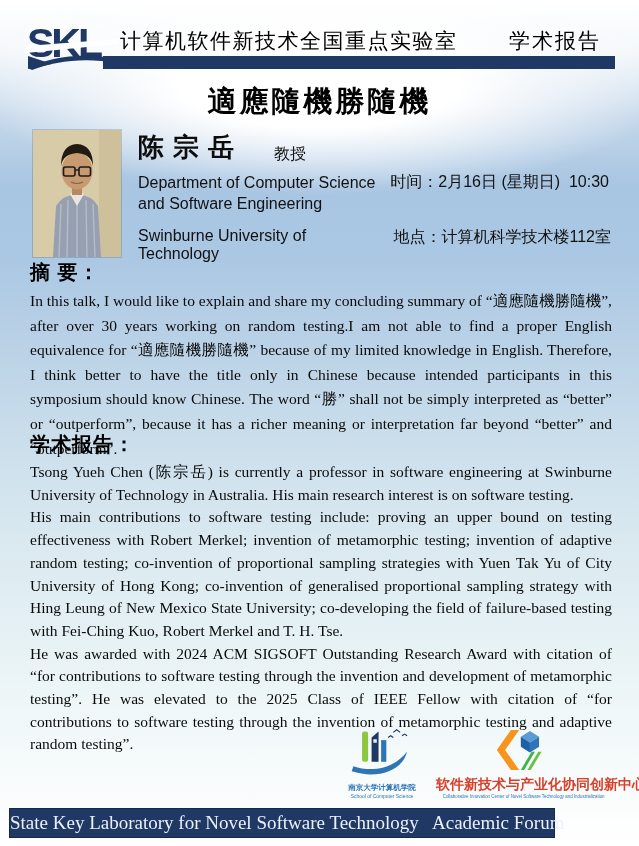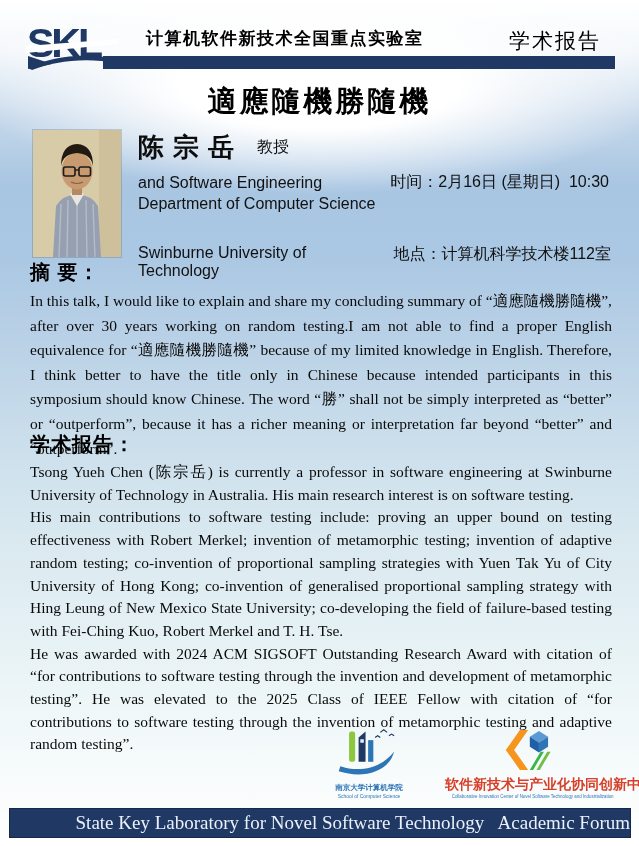--- a/index.html
+++ b/index.html
@@ -6,62 +6,62 @@
   html,body { background:#888; }
   .page {
     position:relative; width:639px; height:846px; margin:0 auto; overflow:hidden;
     font-family:"Liberation Sans", sans-serif;
     background:
       radial-gradient(ellipse 55% 13% at 50% 10%, #ffffff 0%, #ffffff 40%, rgba(255,255,255,0) 100%),
       linear-gradient(180deg,#ffffff 0%,#f4f8fb 6%,#c4d7ea 14%,#a8c5e2 22%,#aac7e3 30%,#bcd3e7 42%,#cde0ec 54%,#dae9f0 64%,#e4f0f4 74%,#eff7f8 84%,#f9fcfc 93%,#ffffff 100%);
   }
   
   .skl-logo { position:absolute; left:26px; top:20px; width:92px; height:50px; }
-  .lab-name { position:absolute; left:146px; top:27px; font-size:17px; font-weight:bold; color:#000; letter-spacing:1.5px; white-space:pre; }
+  .lab-name { position:absolute; left:120px; top:27px; font-size:21px; font-weight:normal; color:#000; letter-spacing:1.5px; white-space:pre; }
   .badge    { position:absolute; right:38px; top:27px; font-size:21px; font-weight:normal; color:#000; letter-spacing:2px; }
   .head-bar { position:absolute; left:103px; top:56px; width:512px; height:13px; background:#1f3864; }
   
   .main-title { position:absolute; top:82px; left:0; width:100%; text-align:center; font-size:29px; font-weight:bold; color:#000; letter-spacing:3px; }
   
   .speaker { position:absolute; left:33px; top:130px; right:28px; display:flex; }
   .photo { width:88px; height:127px; flex:0 0 88px; box-shadow:0 0 0 1px rgba(0,0,0,.15); }
   .spk-info { flex:1; margin-left:17px; }
-  .spk-name-row { display:flex; align-items:center; }
+  .spk-name-row { display:flex; align-items:flex-end;gap:17px; }
   .spk-name { font-family:"DejaVu Serif","Liberation Serif",serif; font-size:26px; font-weight:600; letter-spacing:9px; color:#0d0d0d; }
   .spk-rank { font-size:16px; color:#111; margin-left:14px; }
   .spk-mid { display:flex; justify-content:space-between; margin-top:7px; }
   .dept { font-size:16px; line-height:21px; color:#111; }
   .time { font-size:16px; color:#111; white-space:pre; margin-right:2px; }
-  .spk-bottom { display:flex; margin-top:30px; }
+  .spk-bottom { display:flex; margin-top:13px; }
   .univ { font-size:16px; color:#111; }
   .loc  { font-size:16px; color:#111; margin-left:13px; white-space:pre; }
   
   .section { position:absolute; left:30px; right:27px; }
   .sec-abstract { top:259px; }
   .sec-bio { top:431px; }
   .sec-head { font-size:20px; font-weight:bold; color:#000; letter-spacing:1px; white-space:pre; }
   .body-text { font-family:"Liberation Serif",serif; font-size:15.5px; color:#0a0a0a; text-align:justify; }
   .sec-abstract .body-text { line-height:24.6px; margin-top:3px; }
   .sec-bio .body-text { line-height:22.7px; }
   .sec-bio .sec-head { margin-bottom:3px; }
   
-  .logo-row { position:absolute; right:26px; top:726px; display:flex; align-items:center; gap:22px; }
+  .logo-row { position:absolute; right:35px; top:726px; display:flex; align-items:center; }
   .logo-block { text-align:center; }
   .logo-nju  { width:108px; }
   .logo-cic  { width:168px; }
   .logo-nju svg { width:78px; height:56px; display:block; margin:0 auto; }
   .logo-cic svg { width:58px; height:48px; display:block; margin:0 auto; }
   .cap-zh-nju { font-size:7.5px; font-weight:bold; color:#2e75b6; margin-top:1px; white-space:nowrap; }
   .cap-en-nju { font-size:5.5px; color:#2e75b6; white-space:nowrap; transform:scale(.9); }
   .cap-zh-cic { font-size:14px; font-weight:bold; color:#d7402a; margin-top:2px; white-space:nowrap; }
   .cap-en-cic { font-size:4.8px; color:#2e75b6; white-space:nowrap; transform:scale(.92); }
   
   .footer-bar {
-    position:absolute; left:10px; top:809px; width:620px; height:28px;
-    background:#1f3864; color:#eaf1fa; text-align:right; line-height:28px;
+    position:absolute; left:10px; top:809px; width:544px; height:28px;
+    background:#1f3864; color:#eaf1fa; text-align:left; line-height:28px;
     font-family:"Liberation Serif",serif; font-size:19px; white-space:pre;
     box-shadow:0 0 0 1px #16294a;
   }
 </style>
 </head>
 <body>
 
 <div class="page">
 
   <svg class="skl-logo" viewBox="0 0 92 50">
@@ -91,22 +91,22 @@
       <line x1="42" y1="40" x2="46" y2="40" stroke="#1c1c1c" stroke-width="1.4"></line>
       <path d="M38,52 Q44,55 50,52" stroke="#8a6243" stroke-width="1.2" fill="none"></path>
     </svg>
     <div class="spk-info">
       <div class="spk-name-row">
         <span class="spk-name">陈宗岳</span>
         <span class="spk-rank">教授</span>
       </div>
       <div class="spk-mid">
         <div class="dept">
+          <div>Department of Computer Science</div>
           <div>and Software Engineering</div>
-          <div>Department of Computer Science</div>
         </div>
         <div class="time">时间：2月16日 (星期日)  10:30</div>
       </div>
       <div class="spk-bottom">
         <div class="univ">Swinburne University of Technology</div>
         <div class="loc">地点：计算机科学技术楼112室</div>
       </div>
     </div>
   </div>
 

